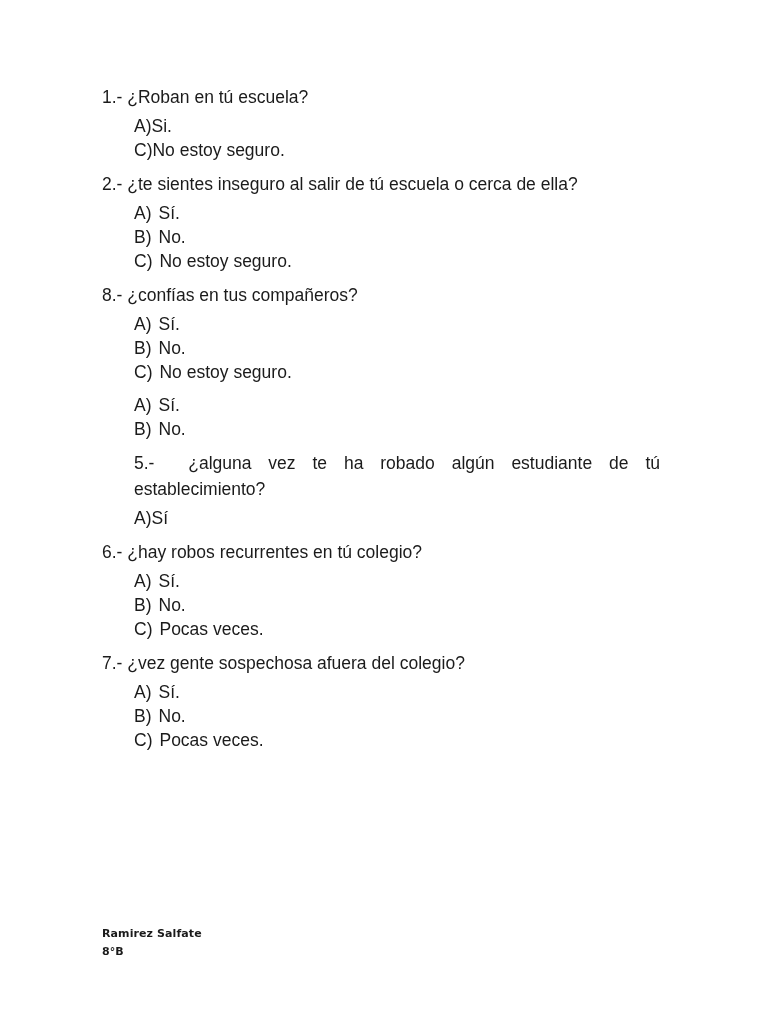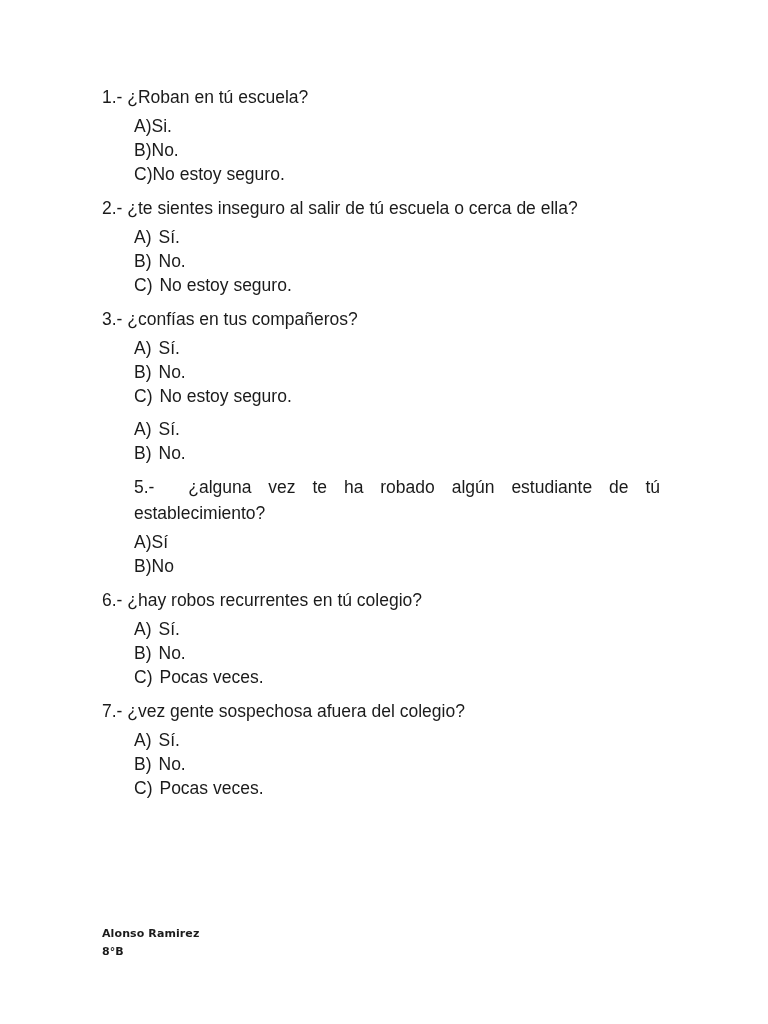--- a/index.html
+++ b/index.html
@@ -88,67 +88,65 @@
 </style>
 </head>
 <body>
 
 <div class="page">
   <div class="content">
       <div class="question-block">
         <p class="question-text">1.- ¿Roban en tú escuela?</p>
         <ul class="options">
           <li class="option"><span class="opt-label">A)</span><span class="opt-gap-tight"></span><span class="opt-text">Si.</span></li>
-          <li class="option"><span class="opt-label">B)</span><span class="opt-gap-tight"></span><span class="opt-text">No.</span></li>
           <li class="option"><span class="opt-label">C)</span><span class="opt-gap-tight"></span><span class="opt-text">No estoy seguro.</span></li>
         </ul>
       </div>
       <div class="question-block">
         <p class="question-text">2.- ¿te sientes inseguro al salir de tú escuela o cerca de ella?</p>
         <ul class="options">
           <li class="option"><span class="opt-label">A)</span><span class="opt-gap-wide"></span><span class="opt-text">Sí.</span></li>
           <li class="option"><span class="opt-label">B)</span><span class="opt-gap-wide"></span><span class="opt-text">No.</span></li>
           <li class="option"><span class="opt-label">C)</span><span class="opt-gap-wide"></span><span class="opt-text">No estoy seguro.</span></li>
         </ul>
       </div>
       <div class="question-block">
-        <p class="question-text">3.- ¿confías en tus compañeros?</p>
+        <p class="question-text">8.- ¿confías en tus compañeros?</p>
         <ul class="options">
           <li class="option"><span class="opt-label">A)</span><span class="opt-gap-wide"></span><span class="opt-text">Sí.</span></li>
           <li class="option"><span class="opt-label">B)</span><span class="opt-gap-wide"></span><span class="opt-text">No.</span></li>
           <li class="option"><span class="opt-label">C)</span><span class="opt-gap-wide"></span><span class="opt-text">No estoy seguro.</span></li>
         </ul>
       </div>
       <div class="question-block">
         <ul class="options">
           <li class="option"><span class="opt-label">A)</span><span class="opt-gap-wide"></span><span class="opt-text">Sí.</span></li>
           <li class="option"><span class="opt-label">B)</span><span class="opt-gap-wide"></span><span class="opt-text">No.</span></li>
         </ul>
       </div>
       <div class="question-block">
         <p class="question-text justified">5.-  ¿alguna vez te ha robado algún estudiante de tú establecimiento?</p>
         <ul class="options">
           <li class="option"><span class="opt-label">A)</span><span class="opt-gap-tight"></span><span class="opt-text">Sí</span></li>
-          <li class="option"><span class="opt-label">B)</span><span class="opt-gap-tight"></span><span class="opt-text">No</span></li>
         </ul>
       </div>
       <div class="question-block">
         <p class="question-text">6.- ¿hay robos recurrentes en tú colegio?</p>
         <ul class="options">
           <li class="option"><span class="opt-label">A)</span><span class="opt-gap-wide"></span><span class="opt-text">Sí.</span></li>
           <li class="option"><span class="opt-label">B)</span><span class="opt-gap-wide"></span><span class="opt-text">No.</span></li>
           <li class="option"><span class="opt-label">C)</span><span class="opt-gap-wide"></span><span class="opt-text">Pocas veces.</span></li>
         </ul>
       </div>
       <div class="question-block">
         <p class="question-text">7.- ¿vez gente sospechosa afuera del colegio?</p>
         <ul class="options">
           <li class="option"><span class="opt-label">A)</span><span class="opt-gap-wide"></span><span class="opt-text">Sí.</span></li>
           <li class="option"><span class="opt-label">B)</span><span class="opt-gap-wide"></span><span class="opt-text">No.</span></li>
           <li class="option"><span class="opt-label">C)</span><span class="opt-gap-wide"></span><span class="opt-text">Pocas veces.</span></li>
         </ul>
       </div>
     </div>
   <div class="footer">
-      <div class="footer-line">Alonso Ramirez</div>
+      <div class="footer-line">Ramirez Salfate</div>
       <div class="footer-line">8°B</div>
     </div>
 </div>
 
 </body></html>

